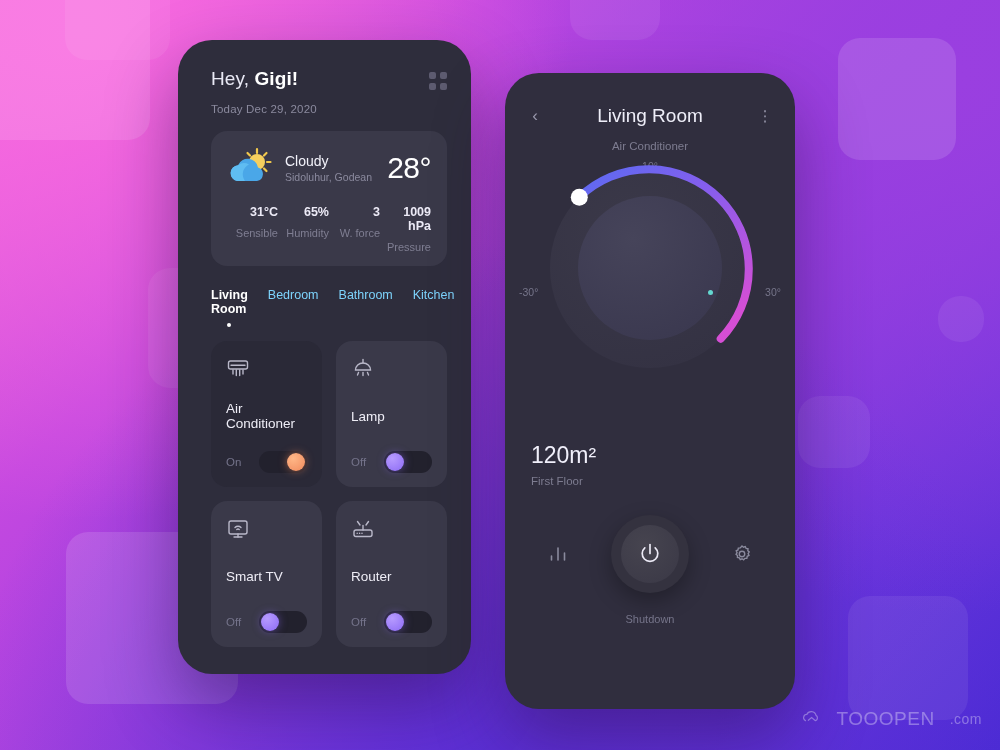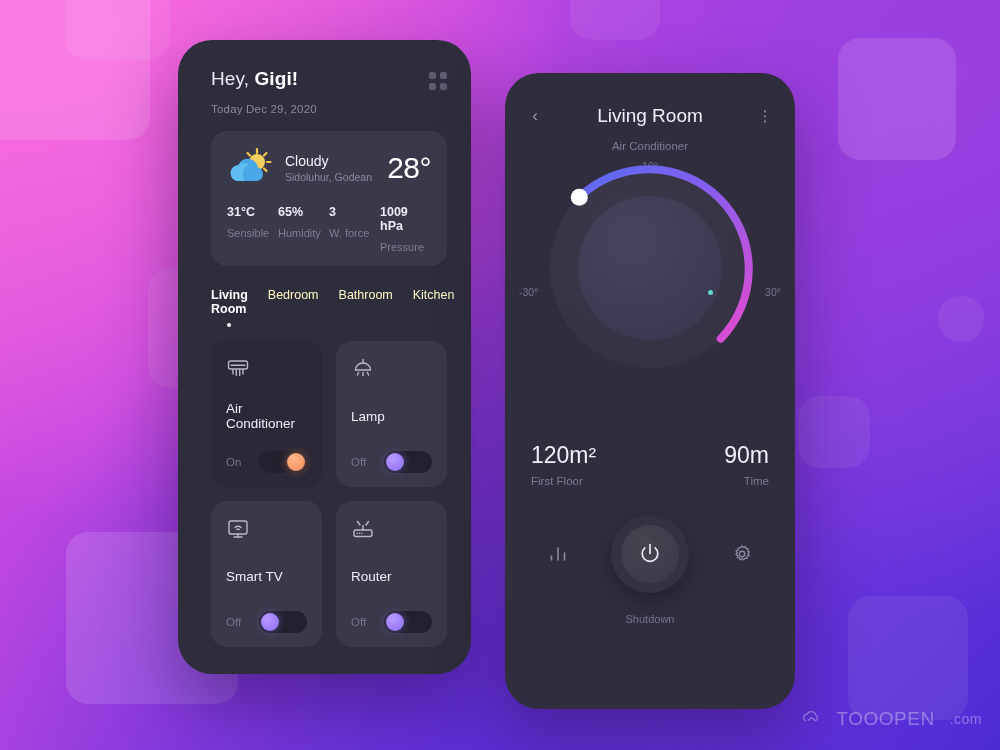--- a/index.html
+++ b/index.html
@@ -40,26 +40,26 @@
     margin-top:16px; background:#3a3949; border-radius:16px;
     padding:16px 16px 13px 16px;
   }
   .w-top { display:flex; align-items:center; }
   .w-icon { width:48px; height:42px; position:relative; flex:0 0 48px; }
   .w-text { margin-left:10px; flex:1; }
   .w-cond { font-size:14px; color:#f2f2fa; }
   .w-loc { font-size:10.5px; color:#8b8a9e; margin-top:2px; }
   .w-temp { font-size:30px; color:#ffffff; font-weight:400; letter-spacing:-.5px; }
   .w-stats { display:flex; margin-top:16px; }
-  .w-stat { flex:1; text-align:left; }
+  .w-stat { flex:1; text-align:right; }
   .w-stat .v { font-size:12.5px; color:#eceaf6; font-weight:700; }
   .w-stat .l { font-size:11px; color:#7f7e92; margin-top:8px; }
 
   .tabs { display:flex; gap:20px; margin-top:22px; align-items:baseline; }
-  .tab { font-size:12.5px; color:#fef9c3; cursor:default; position:relative; }
+  .tab { font-size:12.5px; color:#7dd3fc; cursor:default; position:relative; }
   .tab.active { color:#ffffff; font-weight:700; }
   .tab-dot { width:4px; height:4px; border-radius:50%; background:#ffffff; margin:7px auto 0 auto; }
 
   .cards { display:grid; grid-template-columns:1fr 1fr; gap:14px; margin-top:14px; }
   .dev-card {
     border-radius:16px; height:146px; padding:16px 15px 14px 15px;
     display:flex; flex-direction:column; justify-content:space-between;
     background:#2a2937;
   }
   .dev-card.lit { background:#3a3949; }
@@ -323,24 +323,20 @@
     </svg>
 
     <div class="teal-dot"></div>
   </div>
 
   <div class="rp-stats">
     <div class="rp-stat">
       <div class="v">120m²</div>
       <div class="l">First Floor</div>
     </div>
-    <div class="rp-stat right">
-      <div class="v">90m</div>
-      <div class="l">Time</div>
-    </div>
   </div>
 
   <div class="rp-bottom">
     <div class="side-icon side-left">
       <svg width="22" height="22" viewBox="0 0 22 22" fill="none" stroke="#8a8a9d" stroke-width="1.6" stroke-linecap="round">
         <line x1="4.5" y1="13" x2="4.5" y2="17"></line>
         <line x1="11" y1="5" x2="11" y2="17"></line>
         <line x1="17.5" y1="10" x2="17.5" y2="17"></line>
       </svg>
     </div>

